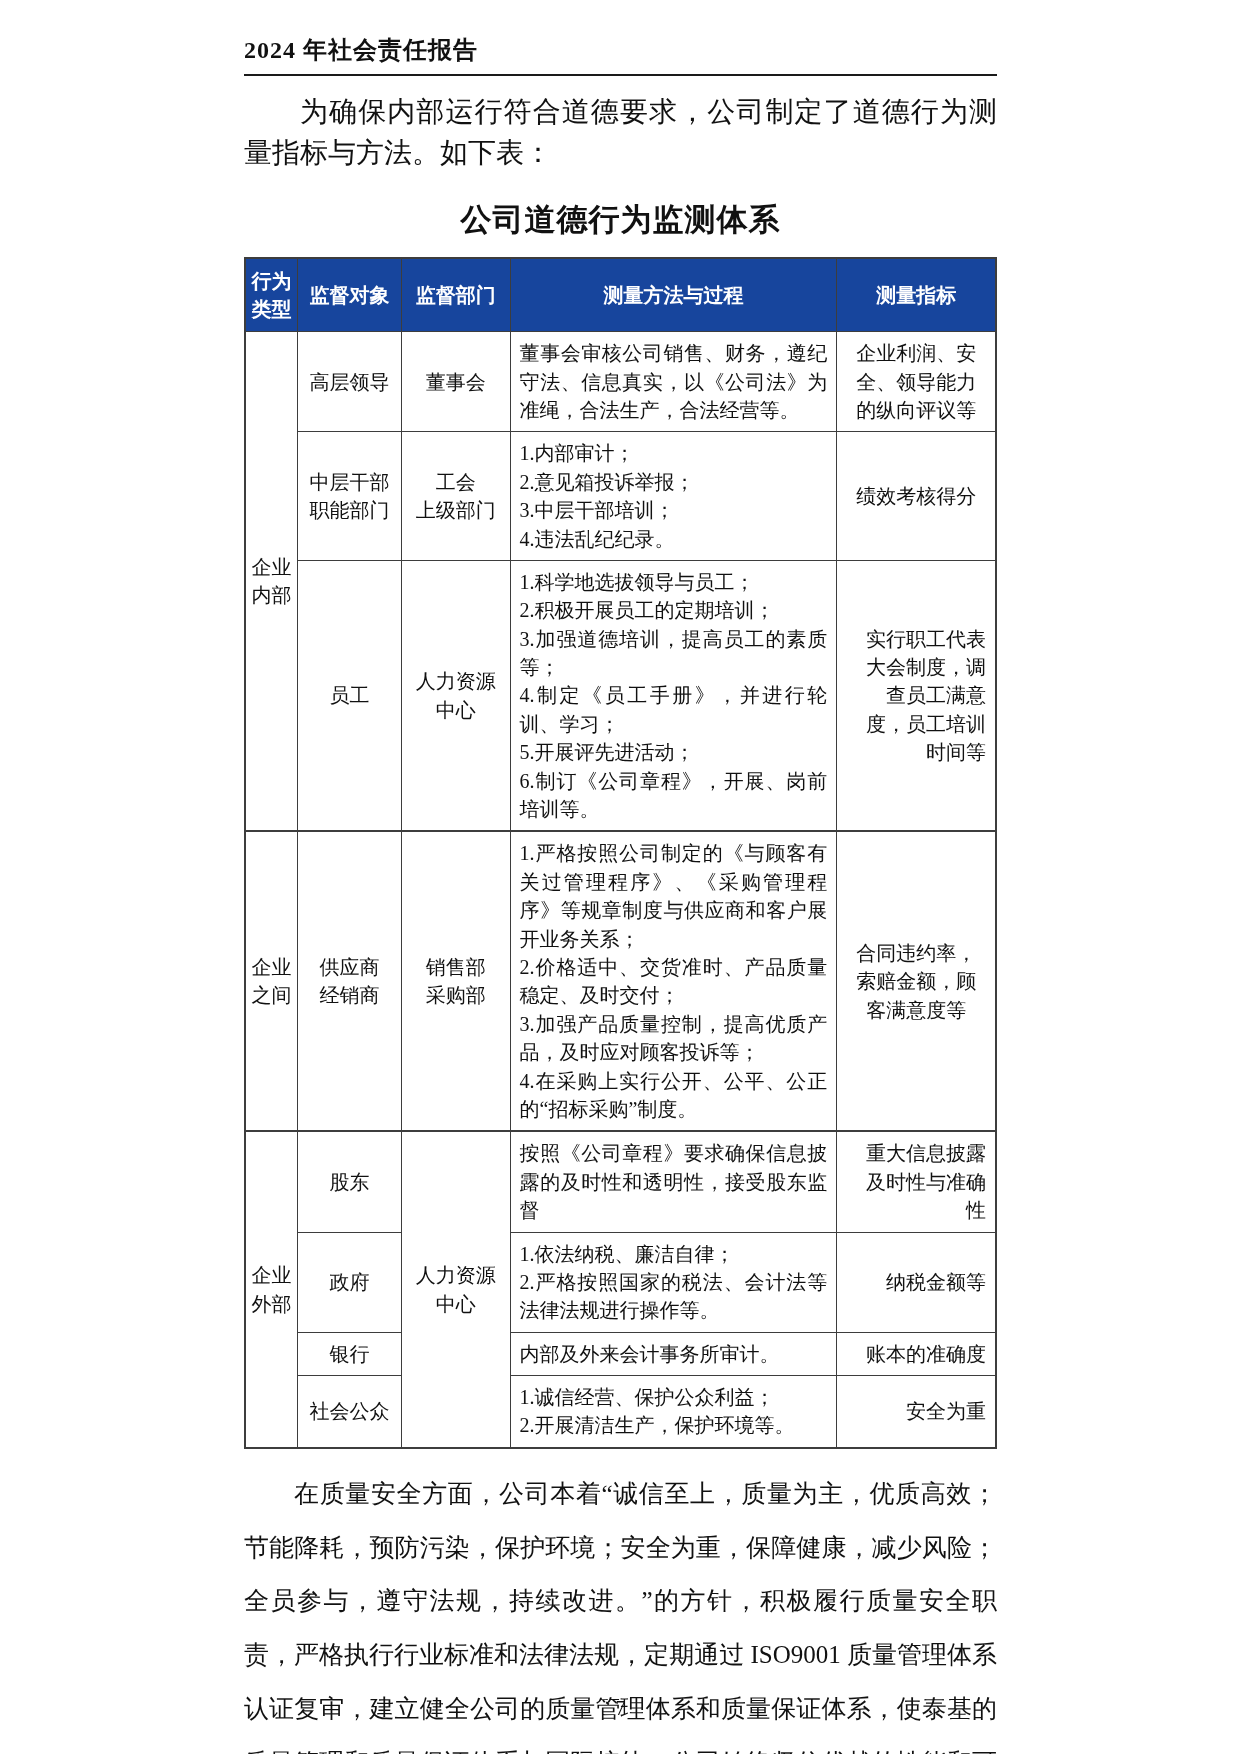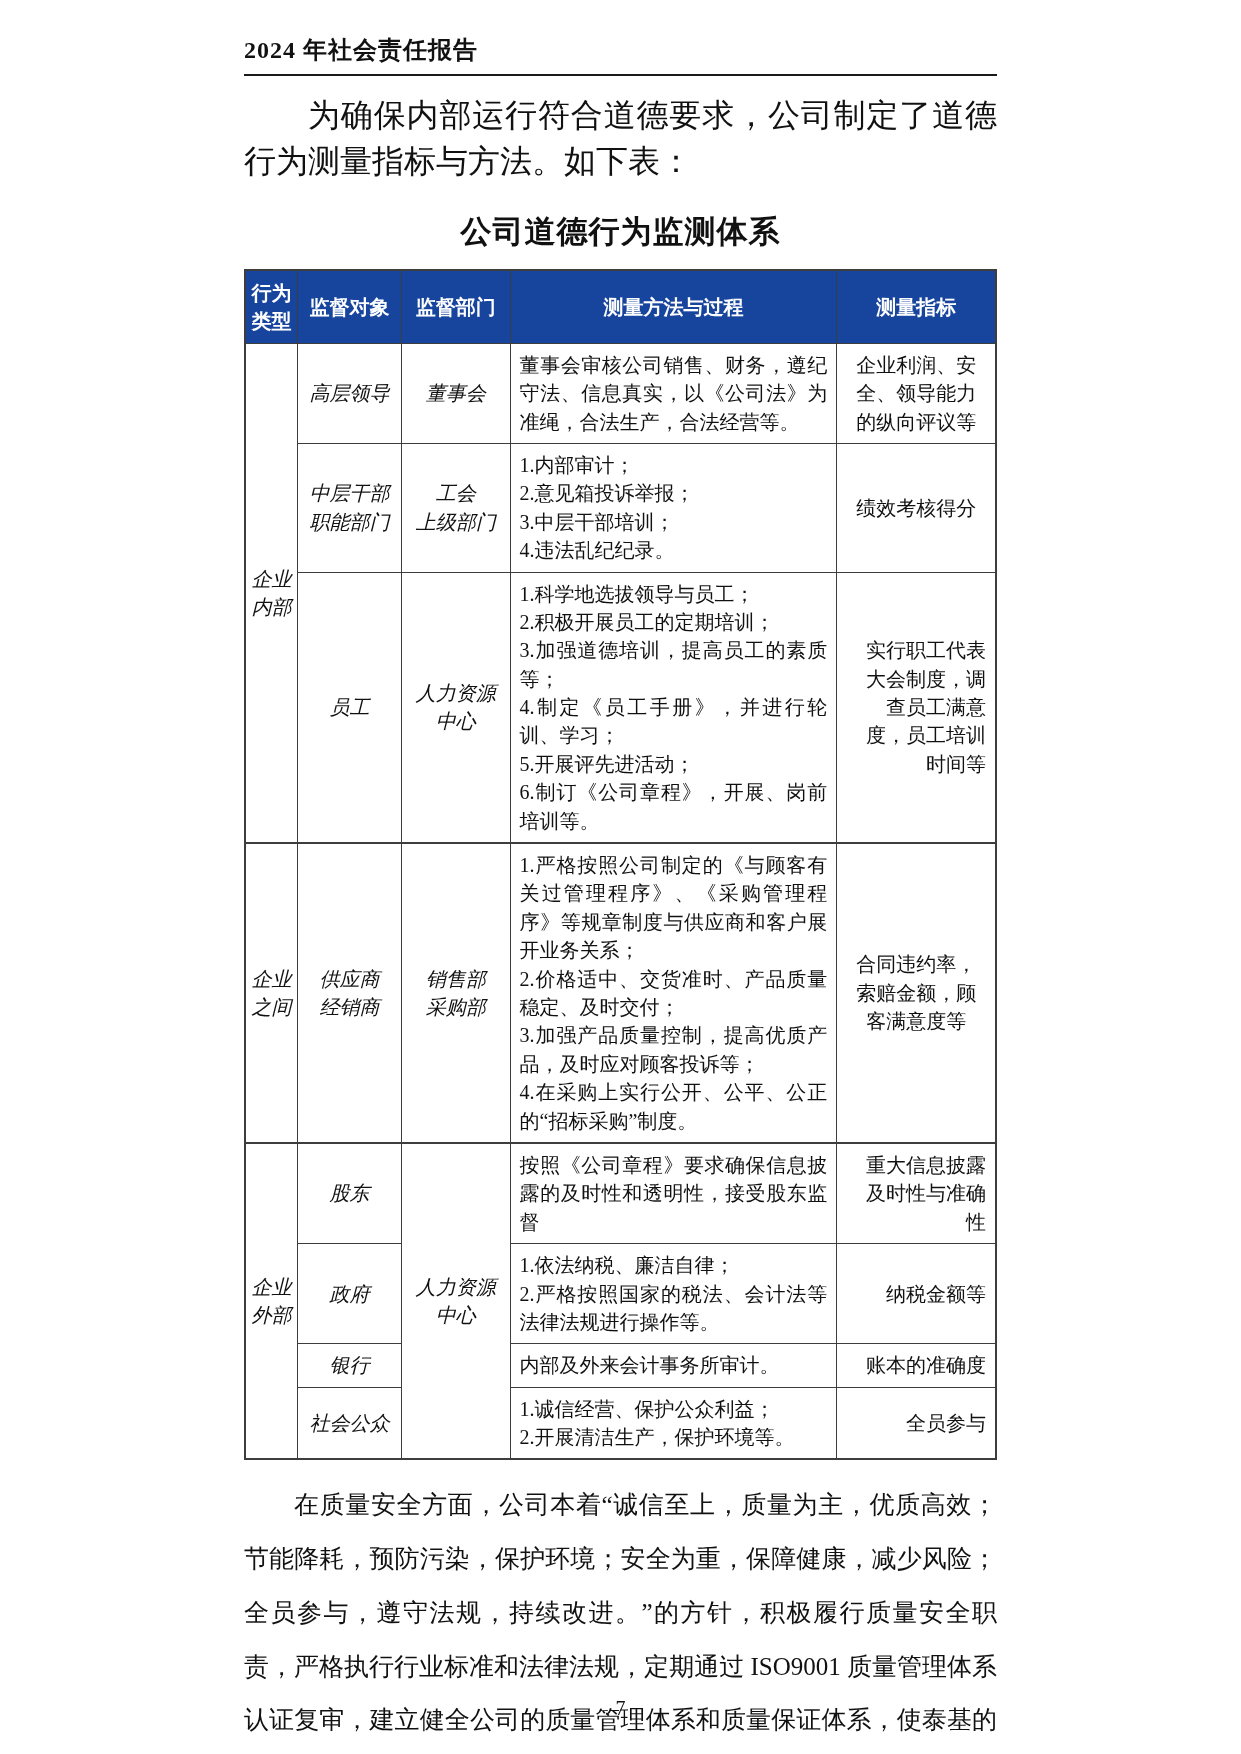--- a/index.html
+++ b/index.html
@@ -22,21 +22,21 @@
   
   .doc-header { font-size: 24px; font-weight: bold; letter-spacing: 1px; }
   .header-rule {
     border: none;
     border-top: 2px solid #1a1a1a;
     margin: 8px 0 0 0;
   }
   
   .intro {
     margin: 16px 0 26px 0;
-    font-size: 32px;
+    font-size: 28px;
     line-height: 1.45;
     text-indent: 2em;
     text-align: justify;
   }
   
   .table-title {
     margin: 14px 0 16px 0;
     font-size: 31px;
     font-weight: bold;
     text-align: center;
@@ -62,21 +62,21 @@
     padding: 8px 4px;
     line-height: 1.4;
     text-align: center;
     vertical-align: middle;
   }
   table.ethics td {
     padding: 7px 9px;
     vertical-align: middle;
   }
   .prewrap { white-space: pre-line; }
-  .c-group, .c-target, .c-dept { text-align: center; font-style: italic; }
+  .c-group, .c-target, .c-dept { text-align: center; }
   .c-group { padding-left: 2px !important; padding-right: 2px !important; }
   .c-dept  { padding-left: 4px !important; padding-right: 4px !important; }
   .c-method { text-align: justify; }
   .c-ind { text-align: right; }
   .c-ind.center { text-align: center; }
   tr.group-start td { border-top: 2.5px solid #3d3d3d; }
   
   .closing {
     margin: 18px 0 0 0;
     font-size: 25px;
@@ -185,21 +185,21 @@
       </tr>
       <tr>
         <td class="c-target">银行</td>
         <td class="c-method prewrap">内部及外来会计事务所审计。</td>
         <td class="c-ind">账本的准确度</td>
       </tr>
       <tr>
         <td class="c-target">社会公众</td>
         <td class="c-method prewrap">1.诚信经营、保护公众利益；
 2.开展清洁生产，保护环境等。</td>
-        <td class="c-ind">全员参与</td>
+        <td class="c-ind">安全为重</td>
       </tr>
     </tbody>
   </table>
 
   <p class="closing">在质量安全方面，公司本着“诚信至上，质量为主，优质高效；节能降耗，预防污染，保护环境；安全为重，保障健康，减少风险；全员参与，遵守法规，持续改进。”的方针，积极履行质量安全职责，严格执行行业标准和法律法规，定期通过 ISO9001 质量管理体系认证复审，建立健全公司的质量管理体系和质量保证体系，使泰基的质量管理和质量保证体系与国际接轨。公司始终坚信优越的性能和可靠的产品质量是产品竞争力的关键。质量形成于产品寿命周期的全过程，包括研究设计、</p>
 
   <div class="page-number">7</div>
 
 </div>
 

